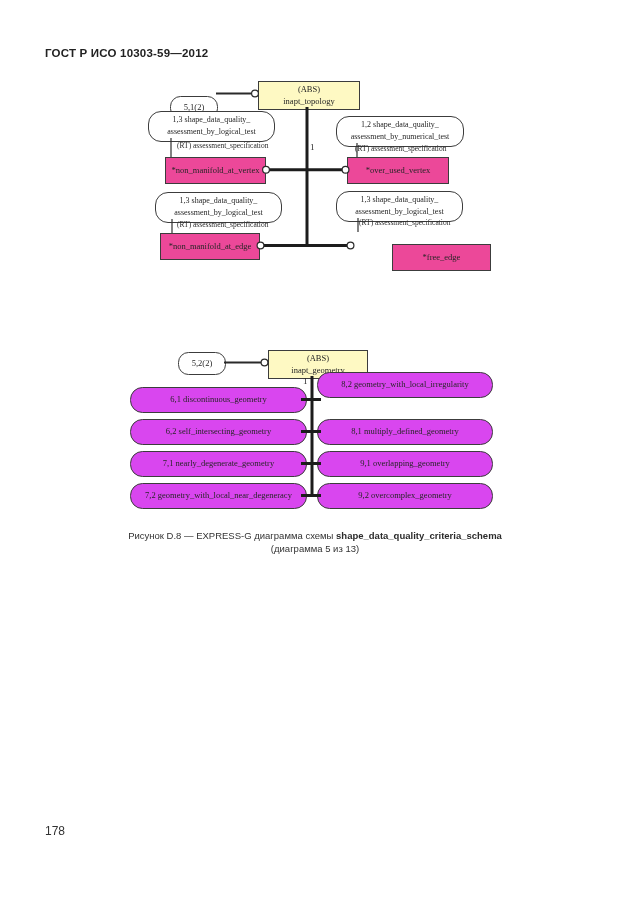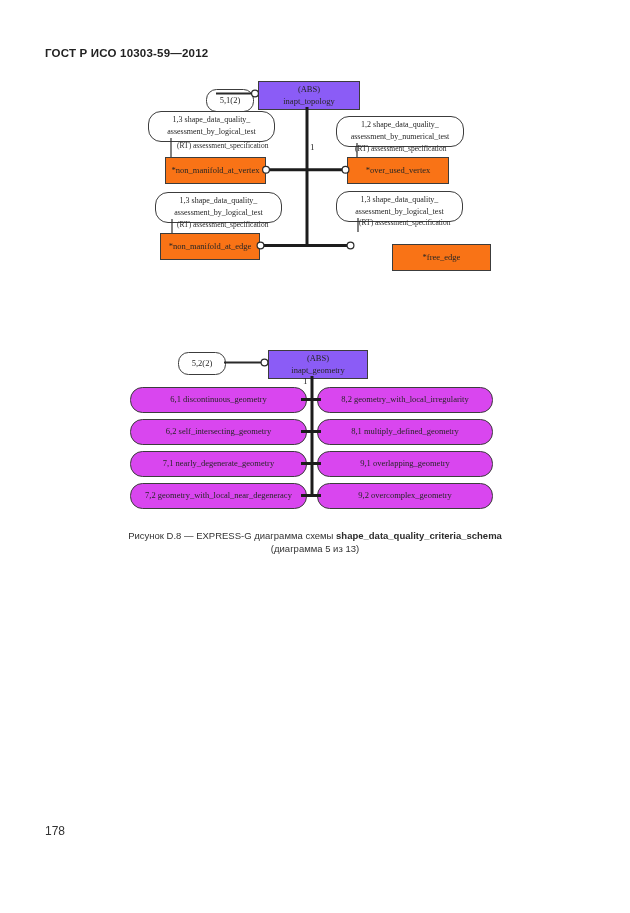--- a/index.html
+++ b/index.html
@@ -19,26 +19,26 @@
     white-space:nowrap;
   }
   #page-number{
     left:45px;top:824px;
     font-family:"Liberation Sans", sans-serif;
     font-size:12px;color:#333;
   }
   svg.lines{left:0;top:0;pointer-events:none;z-index:3;}
   .boxlayer{z-index:2;}
   .entity-box{
-    border:1px solid #3c3c3c;background:#f97316;
+    border:1px solid #3c3c3c;background:#ec4899;
     font-size:8.5px;text-align:center;color:#262626;
     white-space:nowrap;
   }
   .root-box{
-    border:1px solid #3c3c3c;background:#8b5cf6;
+    border:1px solid #3c3c3c;background:#fef9c3;
     font-size:8.5px;line-height:12px;text-align:center;color:#262626;
     padding-top:1px;white-space:nowrap;
   }
   .super-box{
     border:1px solid #3c3c3c;border-radius:13px;background:#fff;
     font-size:8px;line-height:12px;text-align:center;color:#262626;
     padding-top:2px;white-space:nowrap;
   }
   .stadium{
     border:1px solid #3c3c3c;border-radius:12.5px;background:#d946ef;
@@ -66,21 +66,21 @@
 </head>
 <body>
 
 <div id="page">
 
   <div id="doc-header" class="abs">ГОСТ Р ИСО 10303-59—2012</div>
   <div id="page-number" class="abs">178</div>
 
   <div class="boxlayer abs" style="left:0;top:0;width:0;height:0;">
 
-    <div class="oval-ref abs" style="left:170px;top:89px;width:46px;height:21px;margin-left:36px;">5,1(2)</div>
+    <div class="oval-ref abs" style="left:170px;top:96px;width:46px;height:21px;">5,1(2)</div>
 
     <div class="root-box abs" style="left:258px;top:81px;width:100px;height:26px;">
       <div>(ABS)</div>
       <div>inapt_topology</div>
     </div>
 
     <div class="trunk-label abs" style="left:310px;top:142px;">1</div>
 
     <div class="super-box abs" style="left:148px;top:111px;width:125px;height:27px;">
       <div>1,3 shape_data_quality_</div>
@@ -120,21 +120,21 @@
       <div>inapt_geometry</div>
     </div>
 
     <div class="trunk-label abs" style="left:303px;top:376px;">1</div>
 
     <div class="stadium abs" style="left:130px;top:387px;width:175px;height:24px;">6,1 discontinuous_geometry</div>
     <div class="stadium abs" style="left:130px;top:419px;width:175px;height:24px;">6,2 self_intersecting_geometry</div>
     <div class="stadium abs" style="left:130px;top:451px;width:175px;height:24px;">7,1 nearly_degenerate_geometry</div>
     <div class="stadium abs" style="left:130px;top:483px;width:175px;height:24px;">7,2 geometry_with_local_near_degeneracy</div>
 
-    <div class="stadium abs" style="left:317px;top:387px;width:174px;height:24px;text-align:center;">8,2 geometry_with_local_irregularity</div>
+    <div class="stadium abs" style="left:317px;top:372px;width:174px;height:24px;text-align:center;">8,2 geometry_with_local_irregularity</div>
     <div class="stadium abs" style="left:317px;top:419px;width:174px;height:24px;">8,1 multiply_defined_geometry</div>
     <div class="stadium abs" style="left:317px;top:451px;width:174px;height:24px;">9,1 overlapping_geometry</div>
     <div class="stadium abs" style="left:317px;top:483px;width:174px;height:24px;">9,2 overcomplex_geometry</div>
   </div>
 
   <svg class="lines abs" width="630" height="913" viewBox="0 0 630 913">
 
     <line x1="216" y1="93.5" x2="258" y2="93.5" stroke="#2a2a2a" stroke-width="2.2"></line>
     <line x1="307" y1="107" x2="307" y2="246" stroke="#1c1c1c" stroke-width="3"></line>
     <line x1="267" y1="169.8" x2="345" y2="169.8" stroke="#1c1c1c" stroke-width="3"></line>

